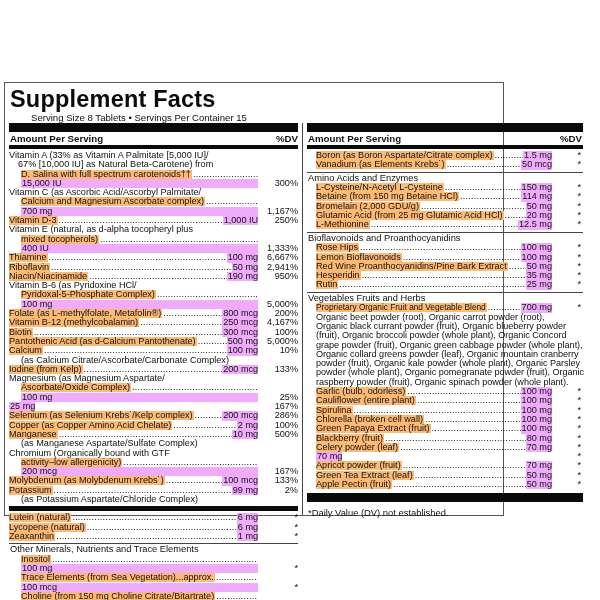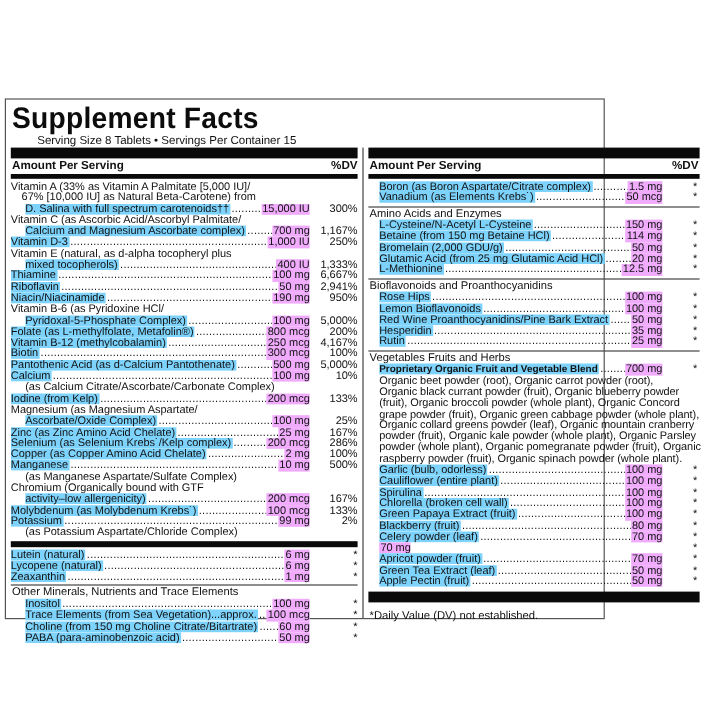--- a/index.html
+++ b/index.html
@@ -37,35 +37,35 @@
     padding: 0 1px;
   }
   .col.left .hdr { padding-right: 0; }
 
   .row { display: flex; font-size: 9.15px; line-height: 9.3px; align-items: flex-end; }
   .row .name { flex: 1 1 auto; white-space: nowrap; overflow: hidden; position: relative; }
   .row .name.dots::after {
     content: "......................................................................................................................................................";
     position: absolute; margin-left: 1px; white-space: nowrap; letter-spacing: 0.2px;
   }
-  .row .name span { background: #7dd3fc; position: relative; z-index: 1; padding-right: 1px; }
+  .row .name span { background: #fdba74; position: relative; z-index: 1; padding-right: 1px; }
   .row .amt { white-space: nowrap; text-align: left; padding-left: 1px; background: #f0abfc; z-index: 1; }
   .row .dv { text-align: right; white-space: nowrap; }
 
   .col.left .row .namewrap { width: 250px; display: flex; }
   .col.left .row .dv { width: 40px; }
   .col.right .row .namewrap { width: 245px; display: flex; padding-left: 9px; }
   .col.right .row .dv { width: 29px; }
 
   .ind { padding-left: 9px; }
-  .ind2 { padding-left: 12px; }
+  .ind2 { padding-left: 12px; flex-direction: column; }
   .cont { font-size: 9.15px; line-height: 9.3px; white-space: nowrap; }
 
   .section-title { font-size: 9.3px; line-height: 9.6px; padding-left: 1px; margin-top: 1px; }
-  .blend-title { font-weight: 700; font-size: 8.3px; }
+  .blend-title { font-weight: 400; font-size: 8.3px; }
   .blend-text { font-size: 9.15px; line-height: 9.3px; padding-left: 9px; white-space: nowrap; letter-spacing: -0.05px; }
   .footnote { font-size: 9.4px; padding: 5px 0 0 1px; }
 </style>
 </head>
 <body>
 
 <div class="panel">
   <div class="title">Supplement Facts</div>
   <div class="serving">Serving Size 8 Tablets • Servings Per Container 15</div>
 
@@ -184,21 +184,20 @@
         <div class="cont">Magnesium (as Magnesium Aspartate/</div>
         <div class="row">
           <div class="namewrap ind2">
             <div class="name dots"><span>Ascorbate/Oxide Complex)</span></div>
             <div class="amt">100 mg</div>
           </div>
           <div class="dv">25%</div>
         </div>
         <div class="row">
           <div class="namewrap">
-            <div class="name dots"><span>Zinc (as Zinc Amino Acid Chelate)</span></div>
             <div class="amt">25 mg</div>
           </div>
           <div class="dv">167%</div>
         </div>
         <div class="row">
           <div class="namewrap">
             <div class="name dots"><span>Selenium (as Selenium Krebs˙/Kelp complex)</span></div>
             <div class="amt">200 mcg</div>
           </div>
           <div class="dv">286%</div>

